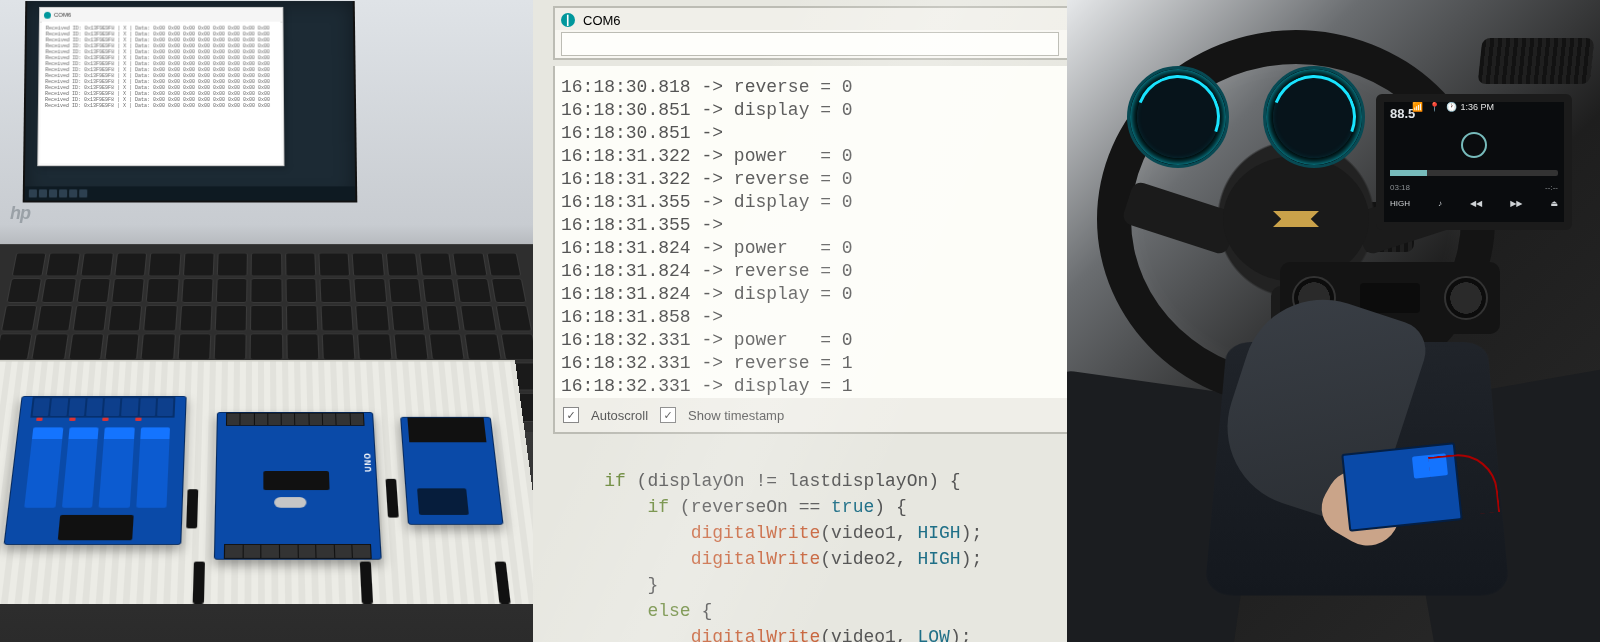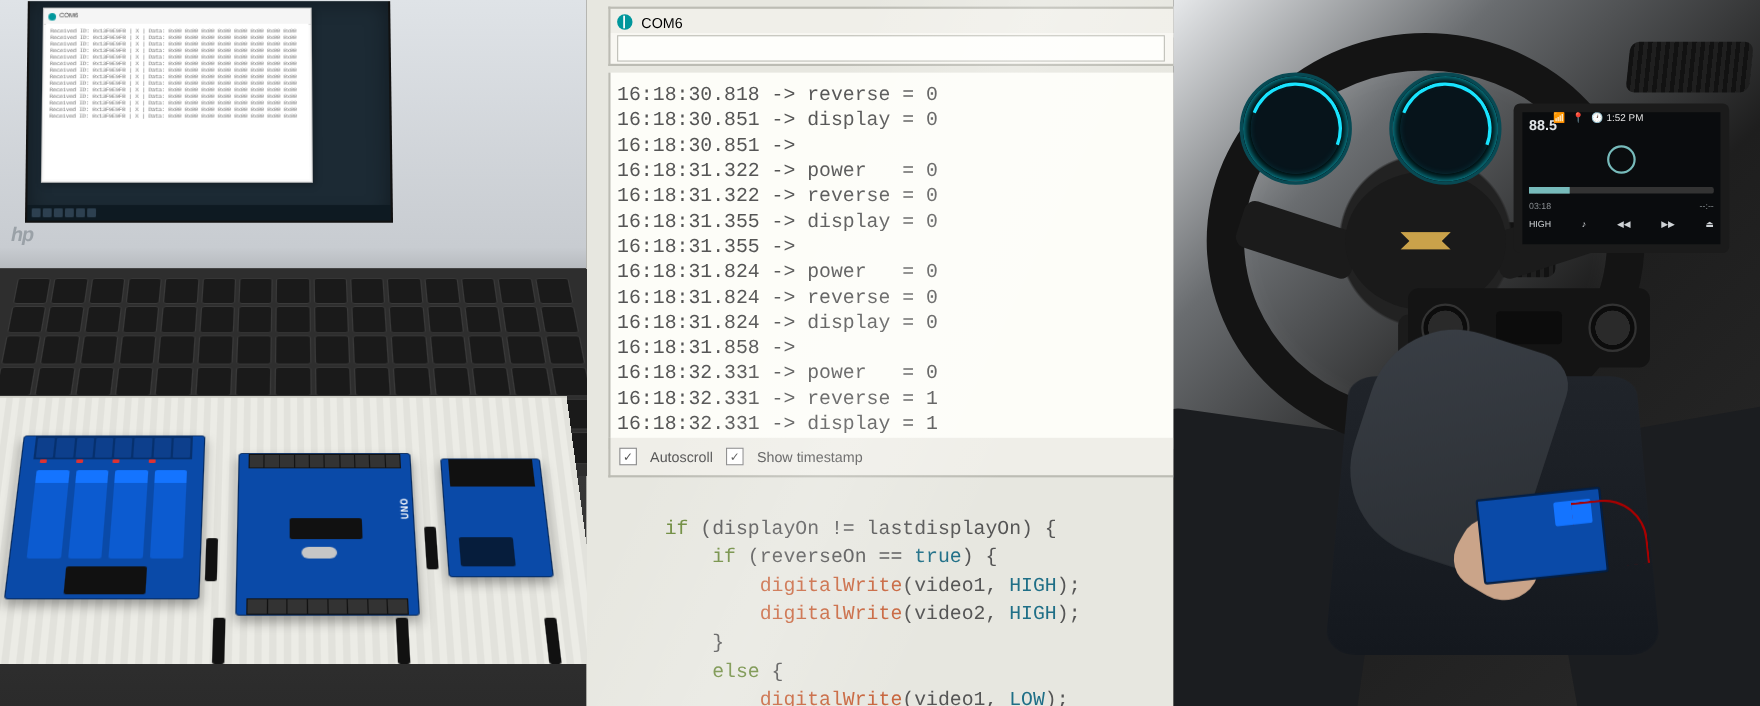--- a/index.html
+++ b/index.html
@@ -374,21 +374,21 @@
         <div class="arc"></div>
       </div>
     <div class="gauge g2">
         <div class="arc"></div>
       </div>
 
     <div class="dash-screen">
       <div class="radiobar" id="radiobar">
           <span>📶</span>
           <span>📍</span>
-          <span>🕐 1:52 PM</span>
+          <span>🕐 1:36 PM</span>
         </div>
       <div class="freq">88.5</div>
       <div class="vis">
           <span></span>
         </div>
       <div class="bar">
           <i></i>
         </div>
       <div class="row">
         <span>03:18</span>

